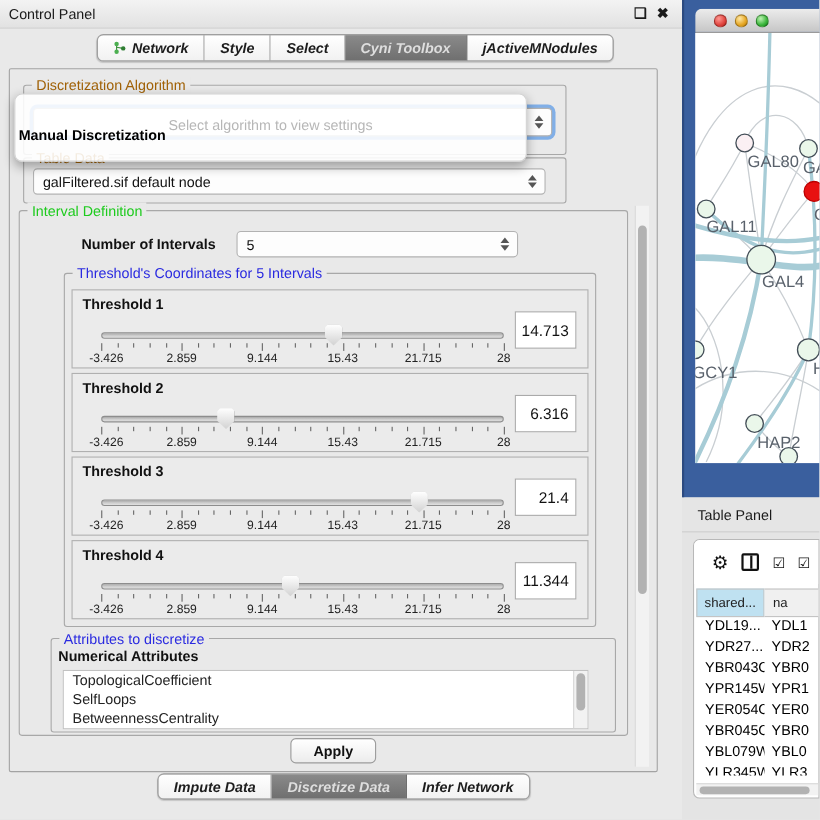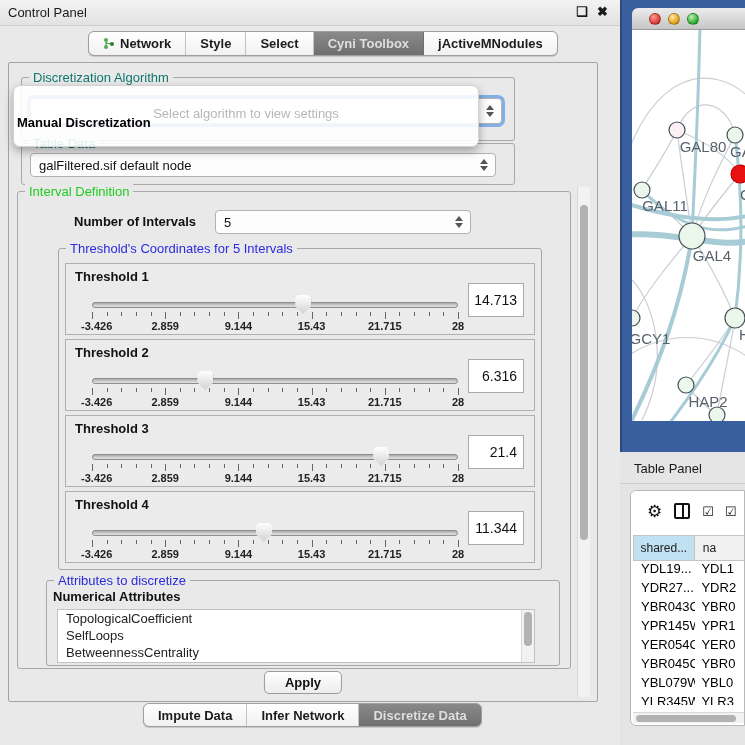--- a/index.html
+++ b/index.html
@@ -11,37 +11,37 @@
   #left-panel { position:absolute; left:0; top:0; width:620px; height:745px; background:#e9e9e9; }
   #cp-titlebar { position:absolute; left:0; top:0; width:620px; height:26px;
     background:linear-gradient(#f3f3f3,#e2e2e2); border-bottom:1px solid #cfcfcf; }
   #cp-title { position:absolute; left:8px; top:5px; font-size:13px; color:#1a1a1a; }
   .win-btn { position:absolute; top:4px; font-size:13px; font-weight:bold; color:#1a1a1a; cursor:default; }
   #cp-float { right:32px; }
   #cp-close { right:12px; }
 
   
   .segbar { display:flex; position:absolute; border:1px solid #9f9f9f; border-radius:6px;
-    overflow:hidden; background:#a3a3a3; box-shadow:0 1px 1px rgba(0,0,0,.15); }
+    overflow:hidden; background:#a3a3a3; box-shadow:0 1px 1px rgba(0,0,0,.15);font-style:italic; }
   #top-tabs { left:88px; top:31px; height:25px; }
   .seg { display:flex; align-items:center; gap:5px; padding:0 14px; font-size:13px; font-weight:bold;
     color:#1c1c1c; background:linear-gradient(#ffffff,#f1f1f1); border-right:1px solid #c4c4c4;
     white-space:nowrap; cursor:default; }
   .seg:last-child { border-right:none; }
   .seg.sel { background:linear-gradient(#8a8a8a,#6f6f6f); color:#dedede; border-right-color:#6f6f6f; }
 
   #content-box { position:absolute; left:8px; top:62px; width:590px; height:640px;
     border:1px solid #a3a3a3; border-radius:2px; background:#e9e9e9; }
 
   .groupbox { position:absolute; border:1px solid #a8a8a8; border-radius:3px; }
   .group-title { position:absolute; top:-8px; left:7px; background:#e9e9e9; padding:0 4px;
     font-size:13px; white-space:nowrap; }
   .gt-blue { color:#2a2ae0; }
   .gt-green { color:#1ecb1e;text-align:right; }
-  .gt-gray { color:#0f766e;text-align:center; }
+  .gt-gray { color:#a16207;text-align:center; }
 
   
   .combo { position:absolute; background:#fdfdfd; border:1px solid #b2b2b2; border-radius:4px;
     font-size:13px; color:#111; display:flex; align-items:center; padding-left:8px; }
   .combo .stepper { position:absolute; right:7px; top:50%; transform:translateY(-50%);
     display:flex; flex-direction:column; gap:2px; }
   .combo .tri-up { width:0; height:0; border-left:4px solid transparent; border-right:4px solid transparent;
     border-bottom:5px solid #555; }
   .combo .tri-down { width:0; height:0; border-left:4px solid transparent; border-right:4px solid transparent;
     border-top:5px solid #555; }
@@ -70,21 +70,21 @@
   .track { position:absolute; left:0; top:2px; width:100%; height:6px; border-radius:3px;
     border:1px solid #8d8d8d; background:linear-gradient(#a8a8a8,#cfcfcf 55%,#dedede); }
   .handle { position:absolute; top:-5px; width:16px; height:19px; margin-left:-8px;
     background:linear-gradient(#ffffff,#d2d2d2);
     clip-path:polygon(18% 0,82% 0,100% 16%,100% 60%,50% 100%,0 60%,0 16%);
     filter:drop-shadow(0 0 1px #777); }
   .ticks { position:absolute; left:0; top:12px; width:100%; height:7px; }
   .tick { position:absolute; top:0; width:1px; height:4px; background:#666; }
   .tick.major { height:7px; }
   .tick-labels { position:absolute; left:0; top:20px; width:100%; height:12px; }
-  .tick-lab { position:absolute; transform:translateX(-50%); font-size:11px; font-weight:bold; color:#222;
+  .tick-lab { position:absolute; transform:translateX(-50%); font-size:11px; font-weight:normal; color:#222;
     white-space:nowrap; }
   .thr-value { position:absolute; right:10px; top:19px; width:56px; height:34px;
     background:#fff; border:1px solid #aaa; font-size:14px; color:#111;
     display:flex; align-items:center; justify-content:flex-end; padding-right:6px; }
 
   
   #attr-subtitle { position:absolute; left:6px; top:8px; font-size:13px; font-weight:bold; color:#111; }
   #attr-list { position:absolute; left:10px; top:28px; width:478px; height:54px;
     background:#fff; border:1px solid #c2c2c2; overflow:hidden; }
   .attr-item { font-size:13px; color:#222; padding:1px 0 1px 8px; white-space:nowrap; }
@@ -409,25 +409,25 @@
         <div class="vthumb" style="top:18px; height:335px;"></div>
       </div>
 
       <button id="apply-btn">Apply</button>
     </div>
 
     <div id="bottom-tabs" class="segbar">
         <div class="seg">
           <span>Impute Data</span>
         </div>
+        <div class="seg sel">
+          <span>Discretize Data</span>
+        </div>
         <div class="seg">
           <span>Infer Network</span>
-        </div>
-        <div class="seg sel">
-          <span>Discretize Data</span>
         </div>
       </div>
   </div>
 
   <div id="net-frame">
     <div id="net-titlebar">
       <span id="light-red" class="light"></span>
       <span id="light-yellow" class="light"></span>
       <span id="light-green" class="light"></span>
     </div>

